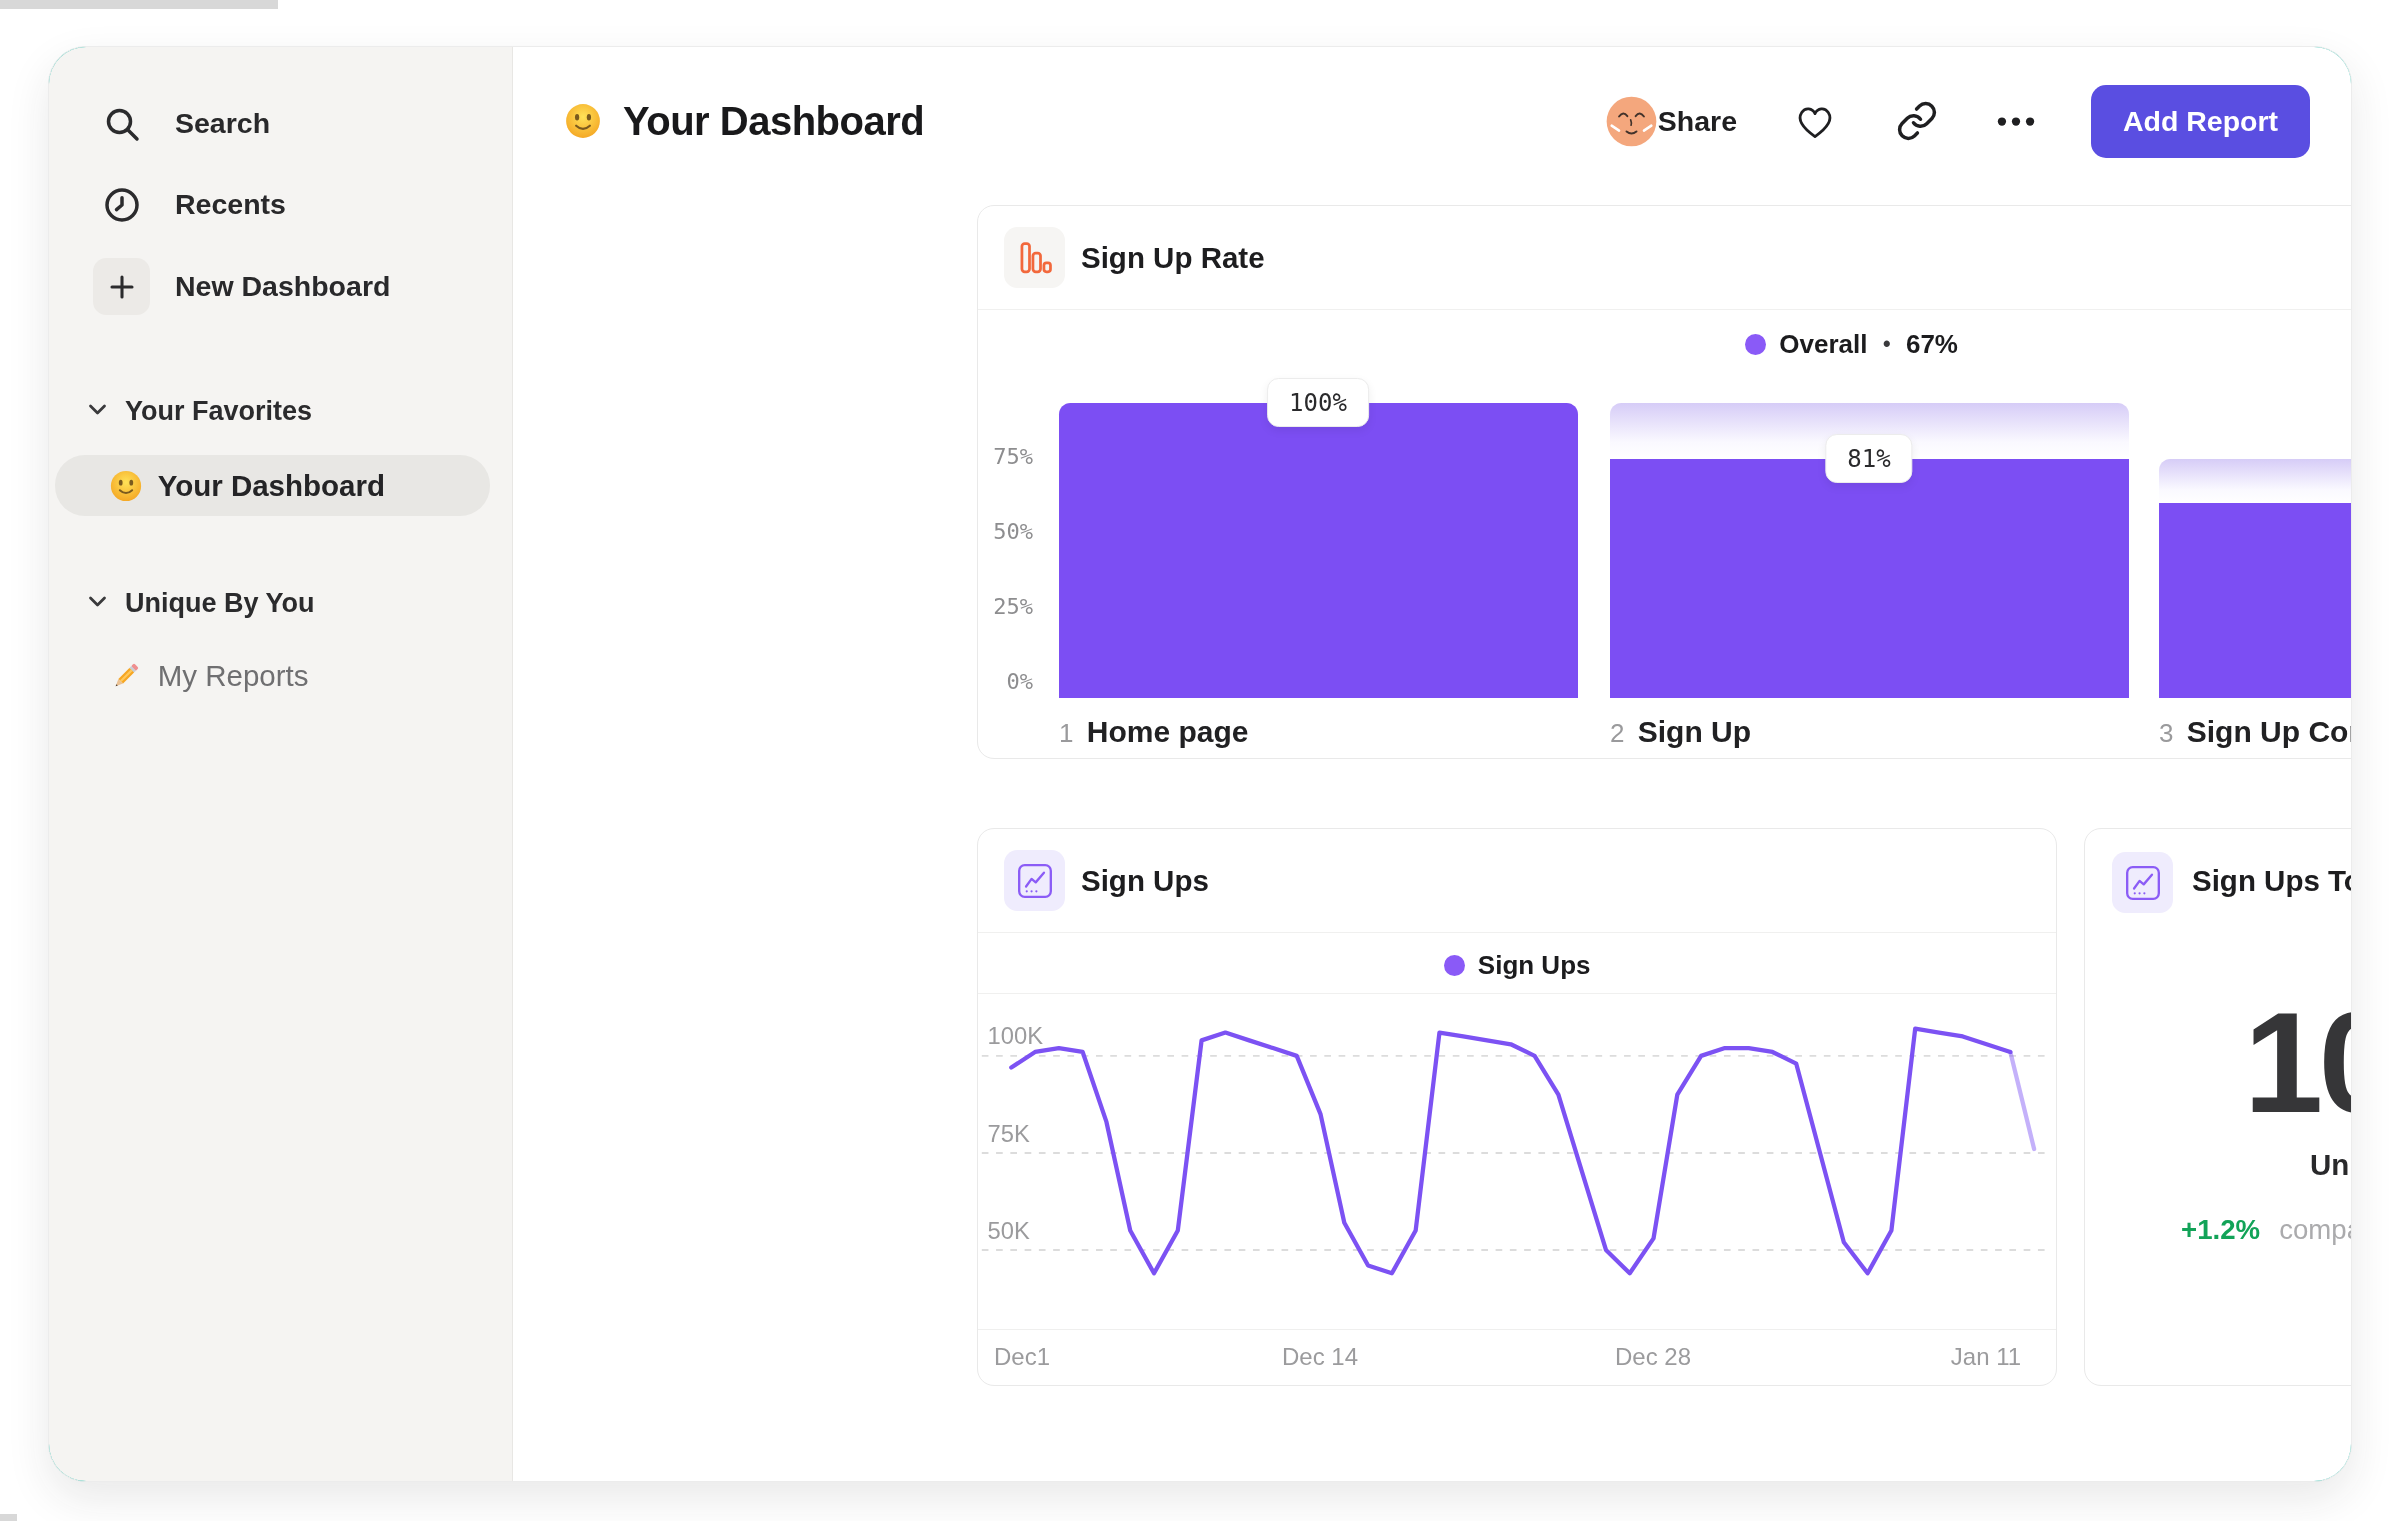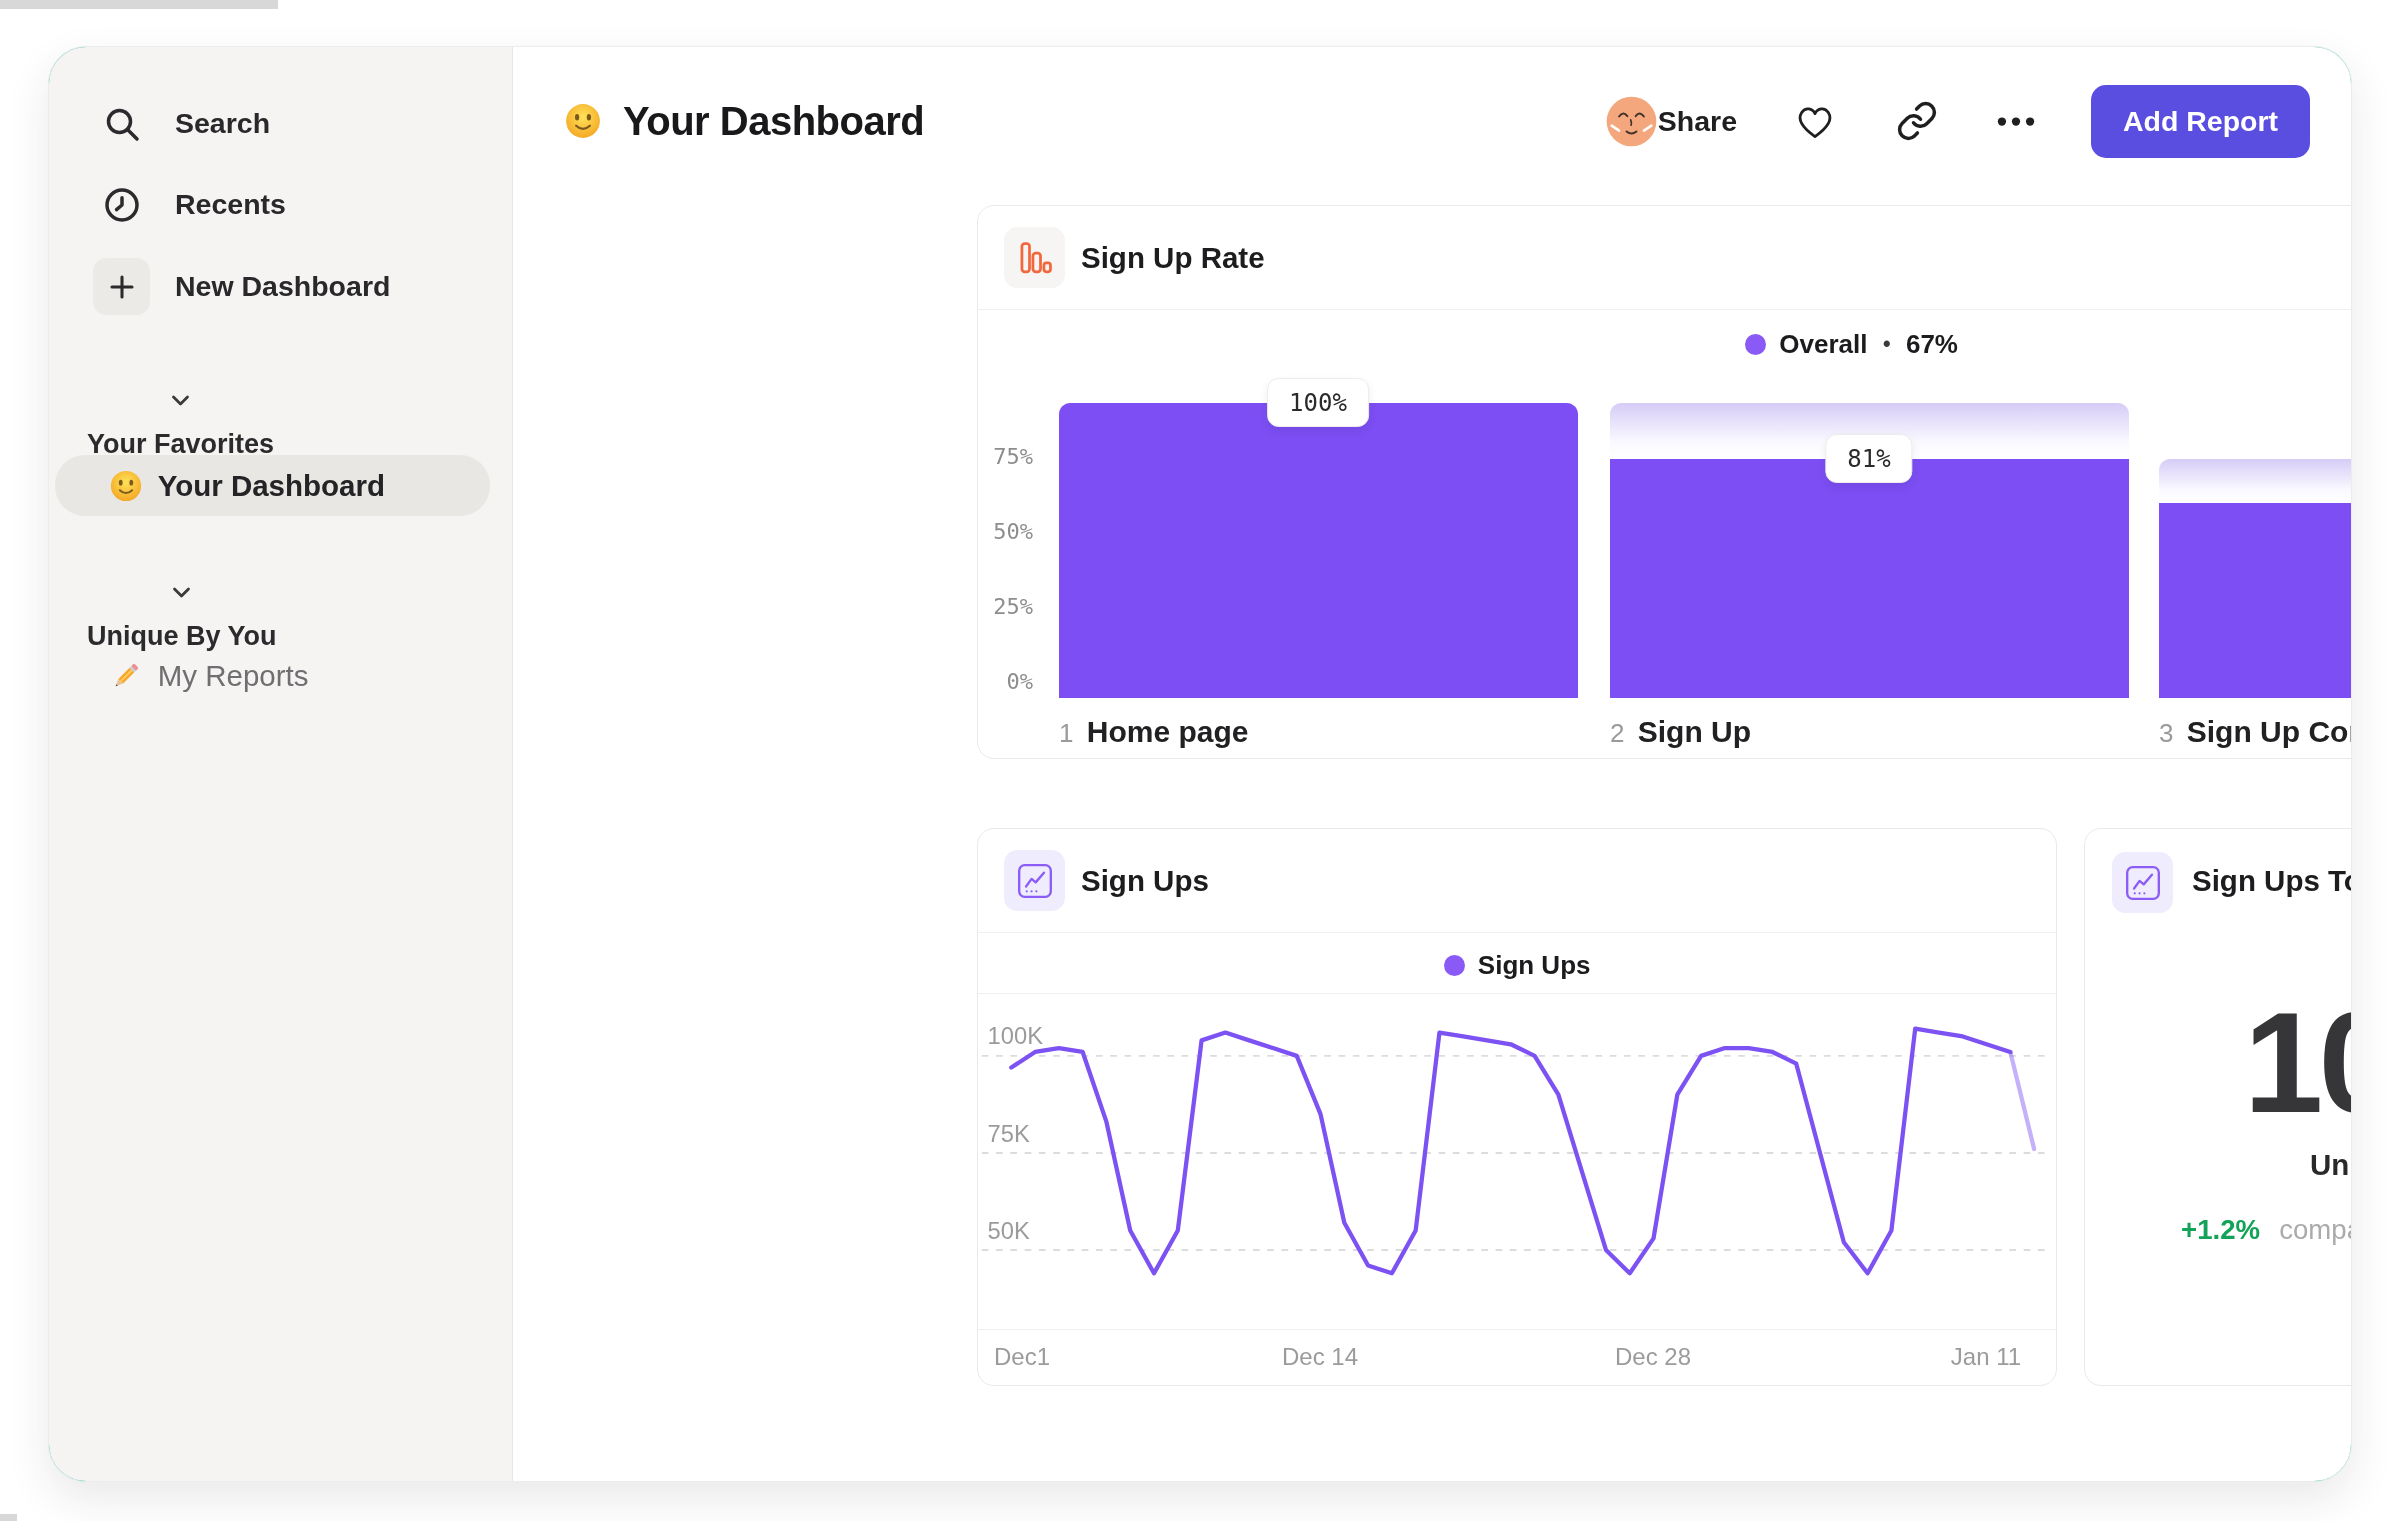--- a/index.html
+++ b/index.html
@@ -10,21 +10,21 @@
 
   .window{position:absolute;left:48px;top:46px;width:2302px;height:1434px;background:#14b8a6;
           border:1px solid #ececec;border-radius:38px;box-shadow:0 17px 43px rgba(40,40,40,.10);overflow:hidden;}
 
   
   .sidebar{position:absolute;left:0;top:0;width:463px;height:100%;background:#f5f4f2;border-right:1px solid #e8e7e4;}
   .nav-item{position:absolute;left:42px;height:61px;display:flex;align-items:center;gap:23px;cursor:pointer;}
   .nav-item .icon-slot{width:61px;height:61px;display:flex;align-items:center;justify-content:center;}
   .nav-item .nav-label{font-size:28.5px;font-weight:600;color:#29292b;}
   .plus-box{width:57px;height:57px;background:#eceae7;border-radius:13.3px;display:flex;align-items:center;justify-content:center;}
-  .section-header{position:absolute;left:38px;display:flex;align-items:center;gap:17px;height:38px;cursor:pointer;flex-direction:column;}
+  .section-header{position:absolute;left:38px;display:flex;align-items:center;gap:17px;height:38px;cursor:pointer;}
   .section-header .section-title{font-size:27px;font-weight:700;color:#2b2b2d;}
   .side-pill{position:absolute;left:5.7px;width:435px;height:61px;border-radius:30px;display:flex;align-items:center;
              padding-left:54px;gap:15px;box-sizing:border-box;cursor:pointer;}
   .side-pill.selected{background:#e8e7e4;}
   .side-pill .pill-label{font-size:29.5px;font-weight:600;color:#242426;}
   .side-pill .pill-label.muted{color:#6f6f71;font-weight:500;}
 
   
   .main{position:absolute;left:464px;top:0;right:0;bottom:0;background:#fff;}
   .main-header{position:absolute;left:51px;right:41px;top:38px;height:72px;display:flex;align-items:center;}

